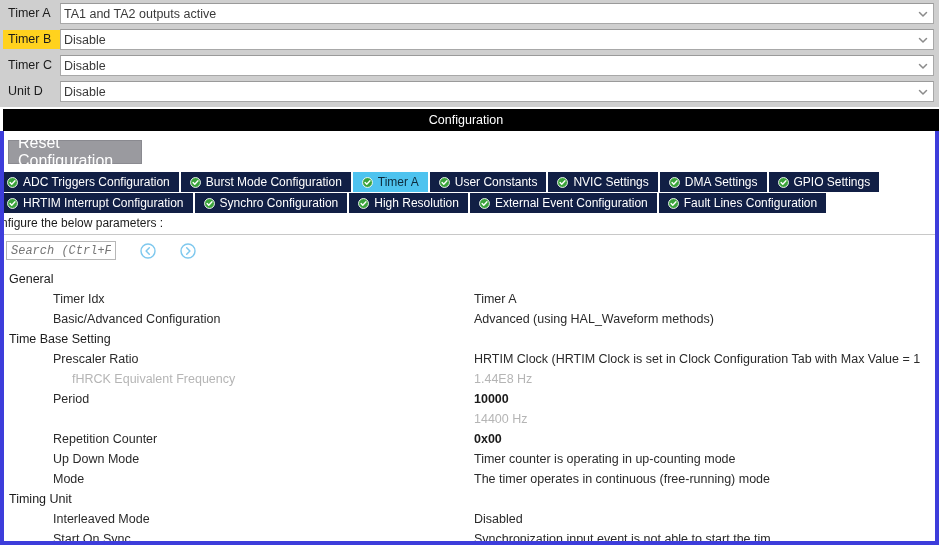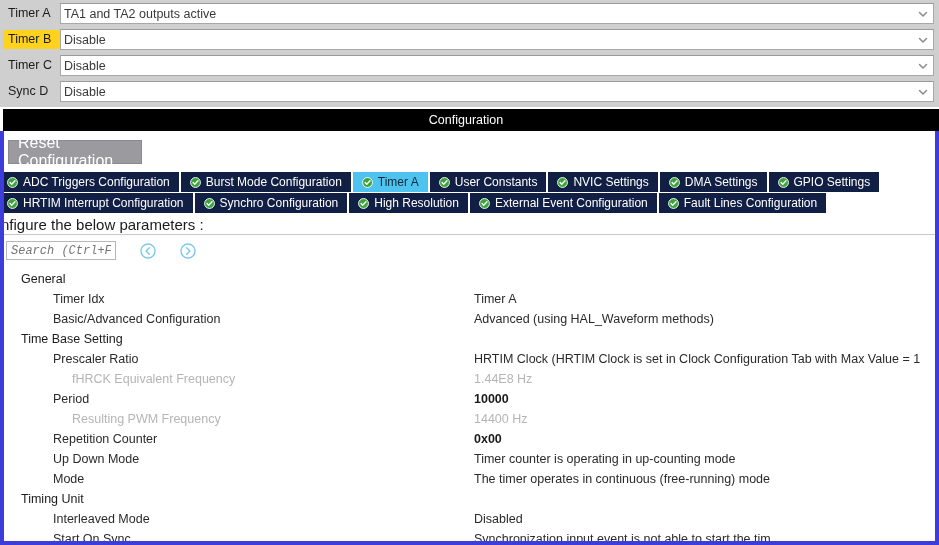--- a/index.html
+++ b/index.html
@@ -143,21 +143,21 @@
     flex: 0 0 auto;
     width: 11px; height: 11px;
     margin-right: 5px;
     display: block;
   }
   .tab .ok svg { display: block; }
 
   .hint {
     position: absolute;
     left: -3px; top: 85px;
-    font-size: 15px;
+    font-size: 12px;
     color: #1b1b1b;
     white-space: nowrap;
   }
   .hint-rule {
     position: absolute;
     left: 0; top: 103px;
     width: 935px; height: 1px;
     background: #c8c8c8;
   }
 
@@ -208,21 +208,21 @@
     line-height: 20px;
   }
   .pval {
     position: absolute;
     left: 470px;
     font-size: 12.5px;
     color: #2a2a2a;
     white-space: nowrap;
     line-height: 20px;
   }
-  .lvl-0 { padding-left: 17px; }
+  .lvl-0 { padding-left: 5px; }
   .lvl-1 { padding-left: 49px; }
   .lvl-2 { padding-left: 68px; }
   .grp .pname { font-weight: normal; color: #1b1b1b; }
   .muted .pname, .muted .pval { color: #b5b5b5; }
   .bold .pval { font-weight: bold; color: #1b1b1b; }
 </style>
 </head>
 <body>
 
 <div id="screen">
@@ -255,21 +255,21 @@
         <div class="combo">
           <span class="combo-value">Disable</span>
           <span class="chev">
             <svg width="12" height="12" viewBox="0 0 12 12">
               <path d="M2.5 4.5 L6 8 L9.5 4.5" fill="none" stroke="#8b8b8b" stroke-width="1.5" stroke-linecap="round" stroke-linejoin="round"></path>
             </svg>
           </span>
         </div>
       </div>
       <div class="timer-row">
-        <div class="timer-label">Sync D</div>
+        <div class="timer-label">Unit D</div>
         <div class="combo">
           <span class="combo-value">Disable</span>
           <span class="chev">
             <svg width="12" height="12" viewBox="0 0 12 12">
               <path d="M2.5 4.5 L6 8 L9.5 4.5" fill="none" stroke="#8b8b8b" stroke-width="1.5" stroke-linecap="round" stroke-linejoin="round"></path>
             </svg>
           </span>
         </div>
       </div>
     </div>
@@ -439,21 +439,20 @@
         </div>
         <div class="prow muted">
           <div class="pname lvl-2">fHRCK Equivalent Frequency</div>
           <div class="pval">1.44E8 Hz</div>
         </div>
         <div class="prow bold">
           <div class="pname lvl-1">Period</div>
           <div class="pval">10000</div>
         </div>
         <div class="prow muted">
-          <div class="pname lvl-2">Resulting PWM Frequency</div>
           <div class="pval">14400 Hz</div>
         </div>
         <div class="prow bold">
           <div class="pname lvl-1">Repetition Counter</div>
           <div class="pval">0x00</div>
         </div>
         <div class="prow">
           <div class="pname lvl-1">Up Down Mode</div>
           <div class="pval">Timer counter is operating in up-counting mode</div>
         </div>

